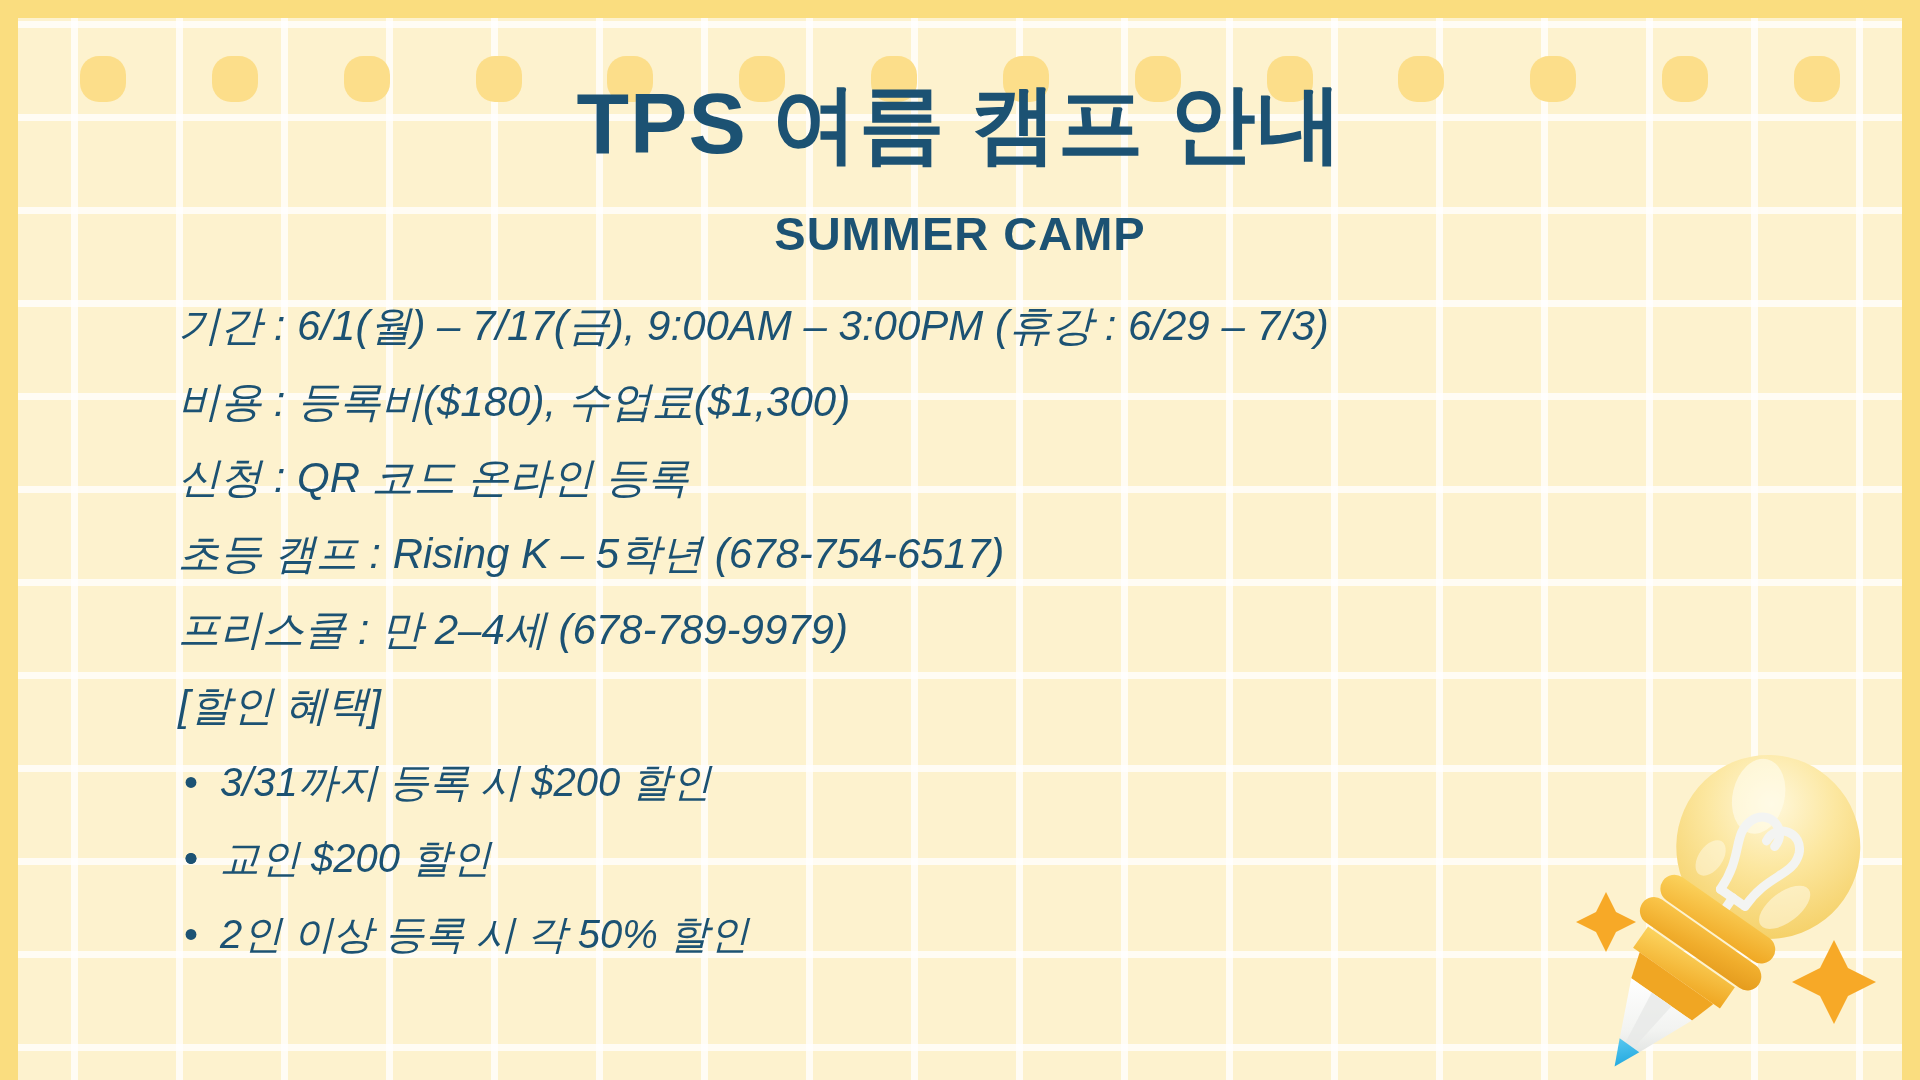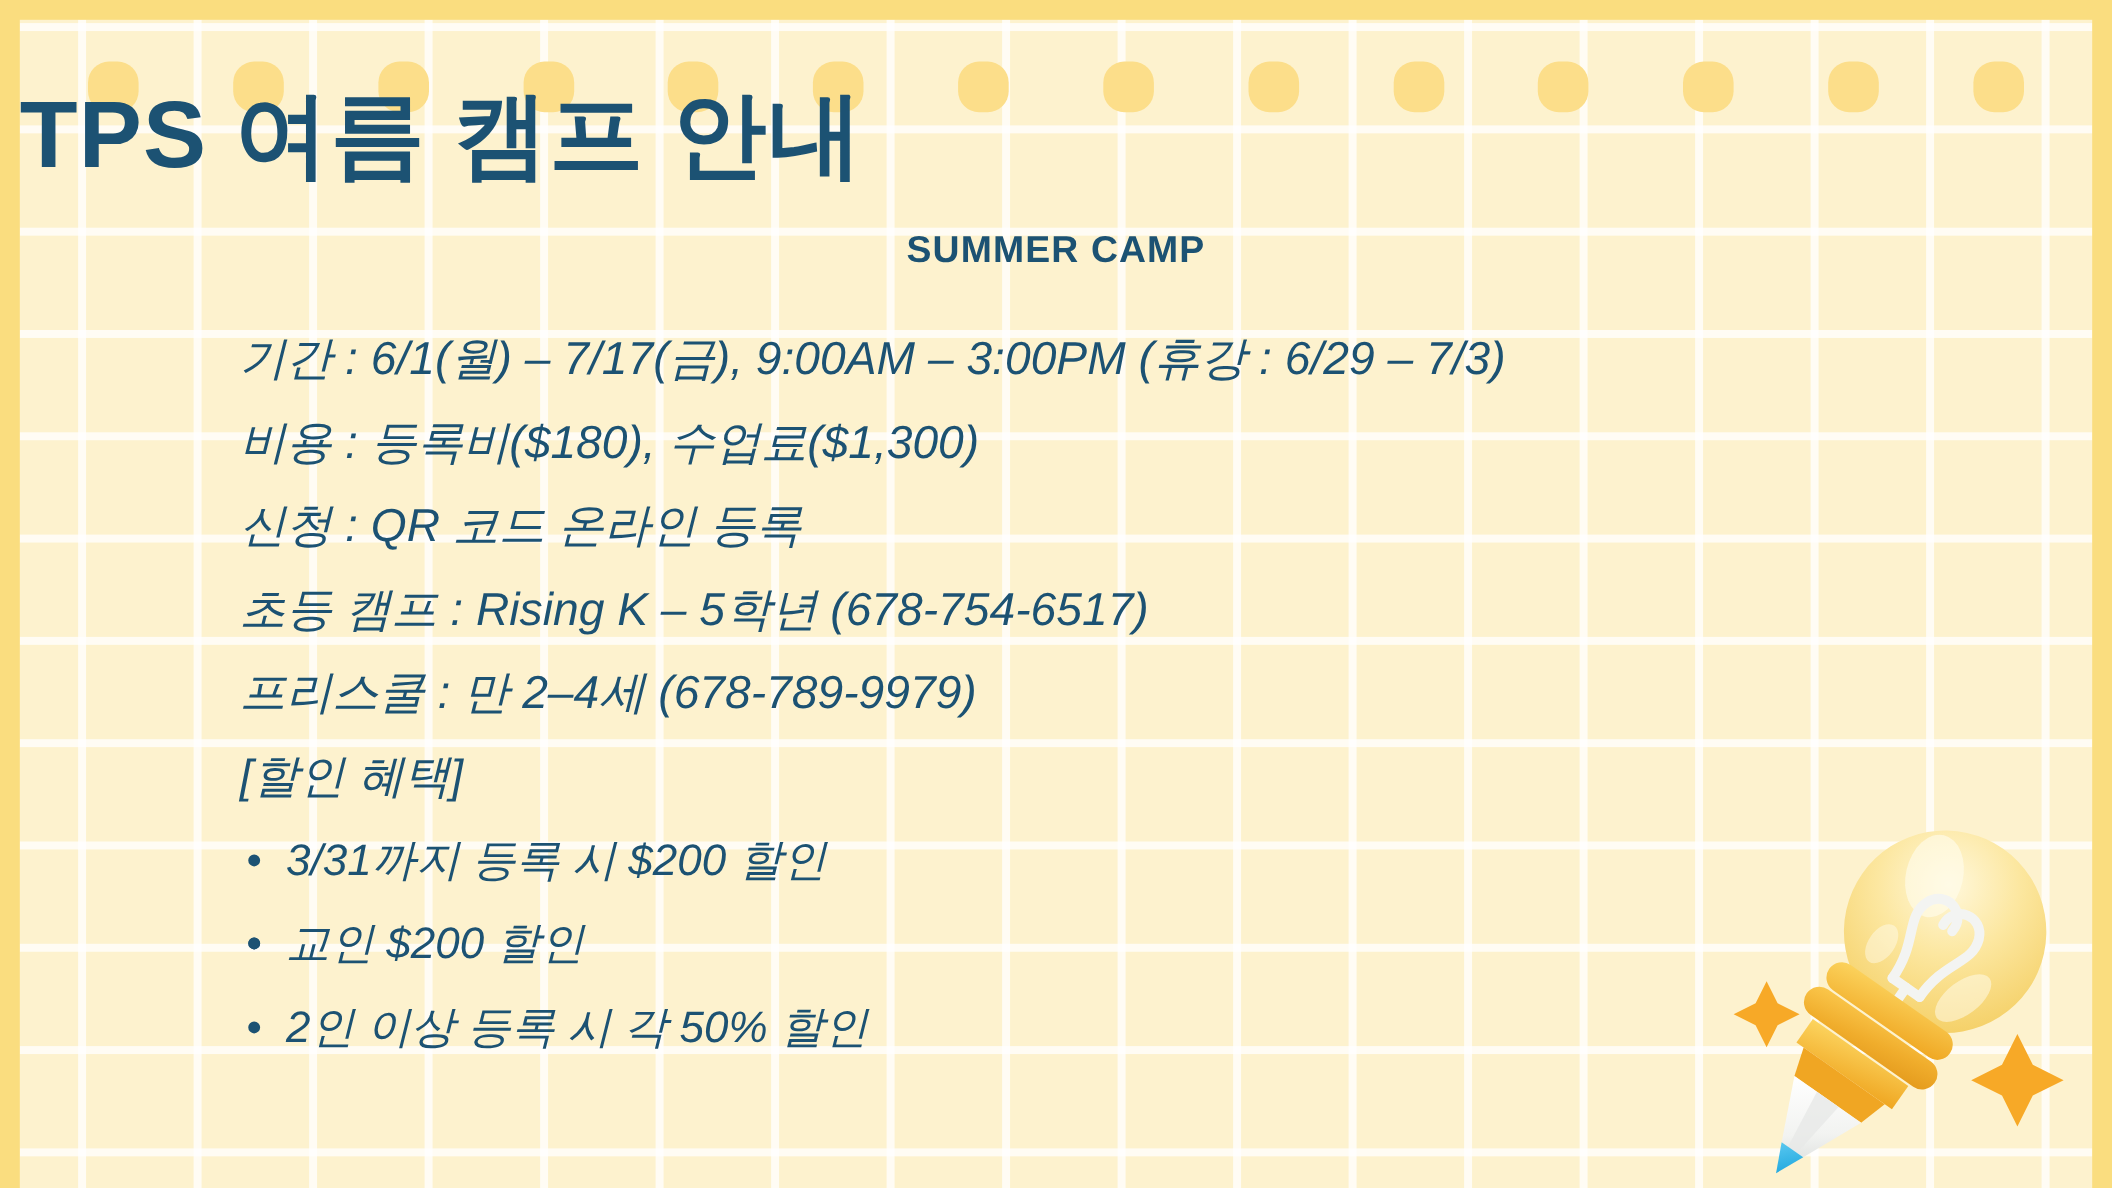--- a/index.html
+++ b/index.html
@@ -37,30 +37,31 @@
     padding:0 62px;box-sizing:border-box;
     pointer-events:none;
   }
   #dots .dot{
     width:46px;height:46px;border-radius:19px;
     background:#FCDE8A;
   }
   
   #title{
     position:absolute;top:62px;left:0;right:0;
+    text-align:center;
     color:#1C5273;
     font-size:86px;line-height:1;font-weight:bold;
     letter-spacing:1px;
     white-space:nowrap;
   }
   #subtitle{
     position:absolute;top:192px;left:0;right:0;
     text-align:center;
     color:#1C5273;
-    font-size:34px;line-height:1;font-weight:bold;
+    font-size:47px;line-height:1;font-weight:bold;
     letter-spacing:1px;
   }
   
   #body{
     position:absolute;top:270px;left:160px;right:120px;
     color:#1C5273;
   }
   .line{
     font-size:42px;line-height:76px;
     font-style:italic;
@@ -107,21 +108,21 @@
         <div class="dot" style="background: rgb(252, 222, 138);"></div>
         <div class="dot" style="background: rgb(252, 222, 138);"></div>
         <div class="dot" style="background: rgb(252, 222, 138);"></div>
         <div class="dot" style="background: rgb(252, 222, 138);"></div>
       </div>
 
     <div id="title" style="color: rgb(28, 82, 115);">TPS 여름 캠프 안내</div>
 
     <div id="subtitle" style="color: rgb(28, 82, 115);">SUMMER CAMP</div>
 
-    <div id="body" style="color: rgb(28, 82, 115); margin-left: 40px;">
+    <div id="body" style="color: rgb(28, 82, 115);">
       <div id="info-lines">
           <div class="line">기간 : 6/1(월) – 7/17(금), 9:00AM – 3:00PM (휴강 : 6/29 – 7/3)</div>
           <div class="line">비용 : 등록비($180), 수업료($1,300)</div>
           <div class="line">신청 : QR 코드 온라인 등록</div>
           <div class="line">초등 캠프 : Rising K – 5학년 (678-754-6517)</div>
           <div class="line">프리스쿨 : 만 2–4세 (678-789-9979)</div>
           <div class="line">[할인 혜택]</div>
         </div>
       <div id="discount-list">
           <div class="bullet"><span class="bdot">•</span><span>3/31까지 등록 시 $200 할인</span></div>

